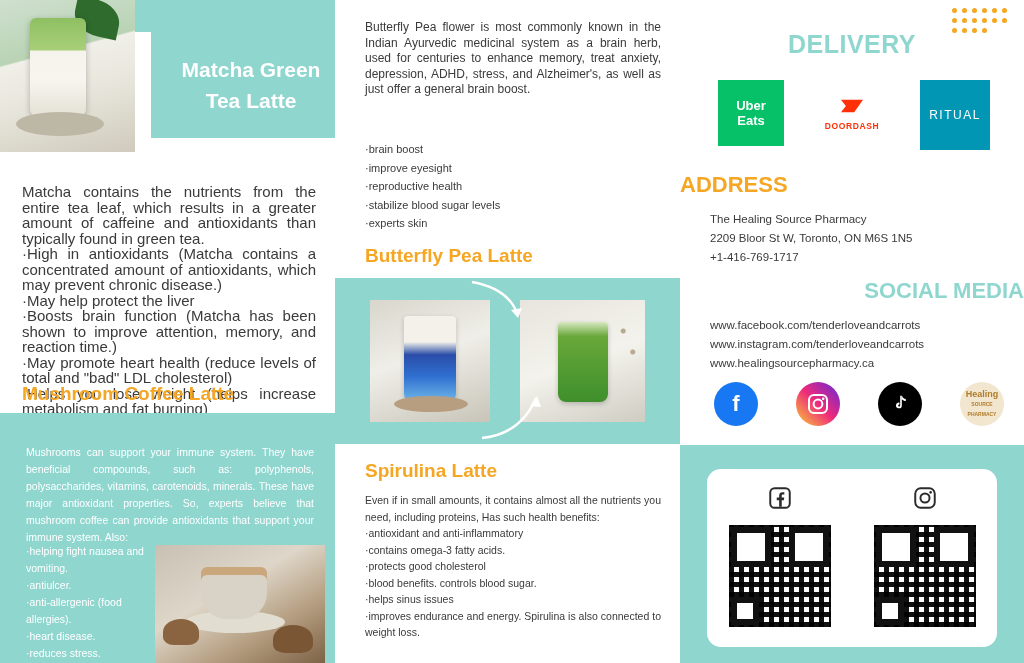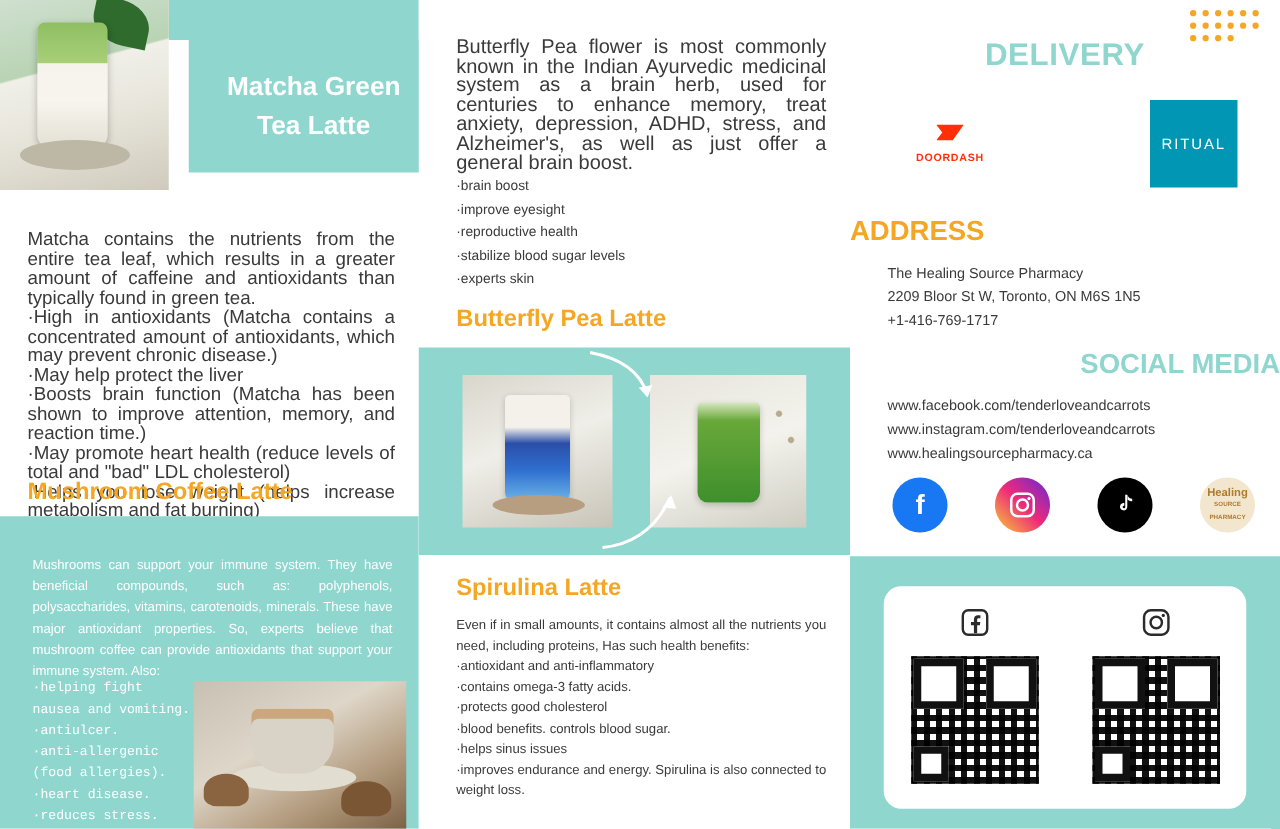--- a/index.html
+++ b/index.html
@@ -106,21 +106,20 @@
     color: #ffffff;
     text-align: justify;
   }
   .mushroom-list {
     position: absolute;
     left: 26px; top: 130px;
     width: 130px;
     font-size: 10.5px;
     line-height: 17px;
     color: #ffffff;
-    font-family: Liberation Mono, monospace;
   }
   .mushroom-photo {
     position: absolute;
     left: 155px; top: 132px;
     width: 170px; height: 118px;
     background: linear-gradient(150deg,#c8c0b2 0%, #ded6c8 40%, #b49d80 70%, #7d6246 100%);
     overflow: hidden;
   }
   .mushroom-photo .cup {
     position: absolute;
@@ -154,23 +153,23 @@
 
   
   .col-mid {
     position: absolute;
     left: 335px; top: 0;
     width: 345px; height: 663px;
     background: #ffffff;
   }
   .butterfly-intro {
     position: absolute;
-    left: 30px; top: 30px;
+    left: 30px; top: 20px;
     width: 296px;
-    font-size: 16px;
+    font-size: 12px;
     line-height: 15.5px;
     color: #3a3a3a;
     text-align: justify;
   }
   .benefit-col-a {
     position: absolute;
     left: 30px; top: 140px;
     width: 150px;
     font-size: 11px;
     line-height: 18.5px;
@@ -549,20 +548,24 @@
         <i></i>
         <i></i>
         <i></i>
         <i></i>
         <i></i>
     </div>
 
     <div class="h-delivery">DELIVERY</div>
 
     <div class="logos">
+      <div class="logo-uber">
+        <span>Uber</span>
+        <span>Eats</span>
+      </div>
       <div class="logo-dd">
         <div class="dd-mark"></div>
         <span>DOORDASH</span>
       </div>
       <div class="logo-ritual">
         <span>RITUAL</span>
       </div>
     </div>
 
     <div class="h-address">ADDRESS</div>

